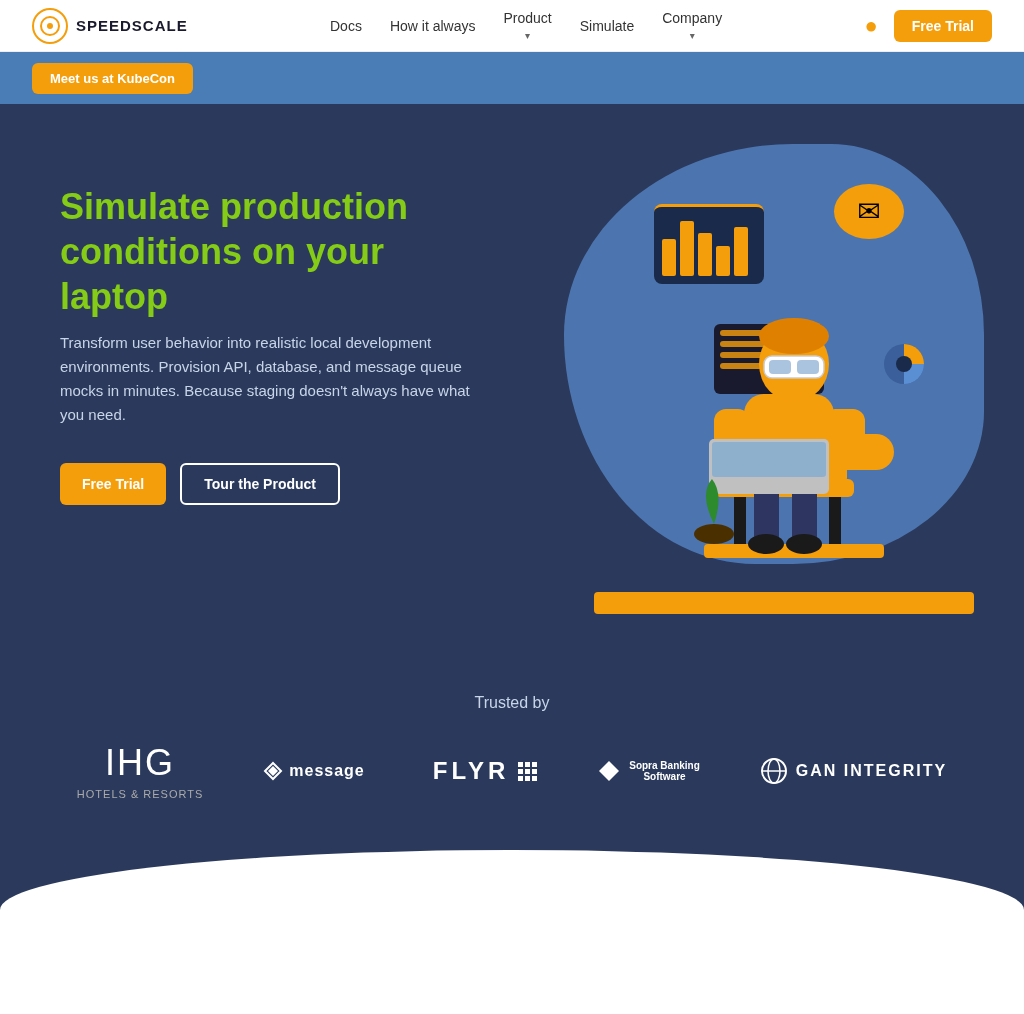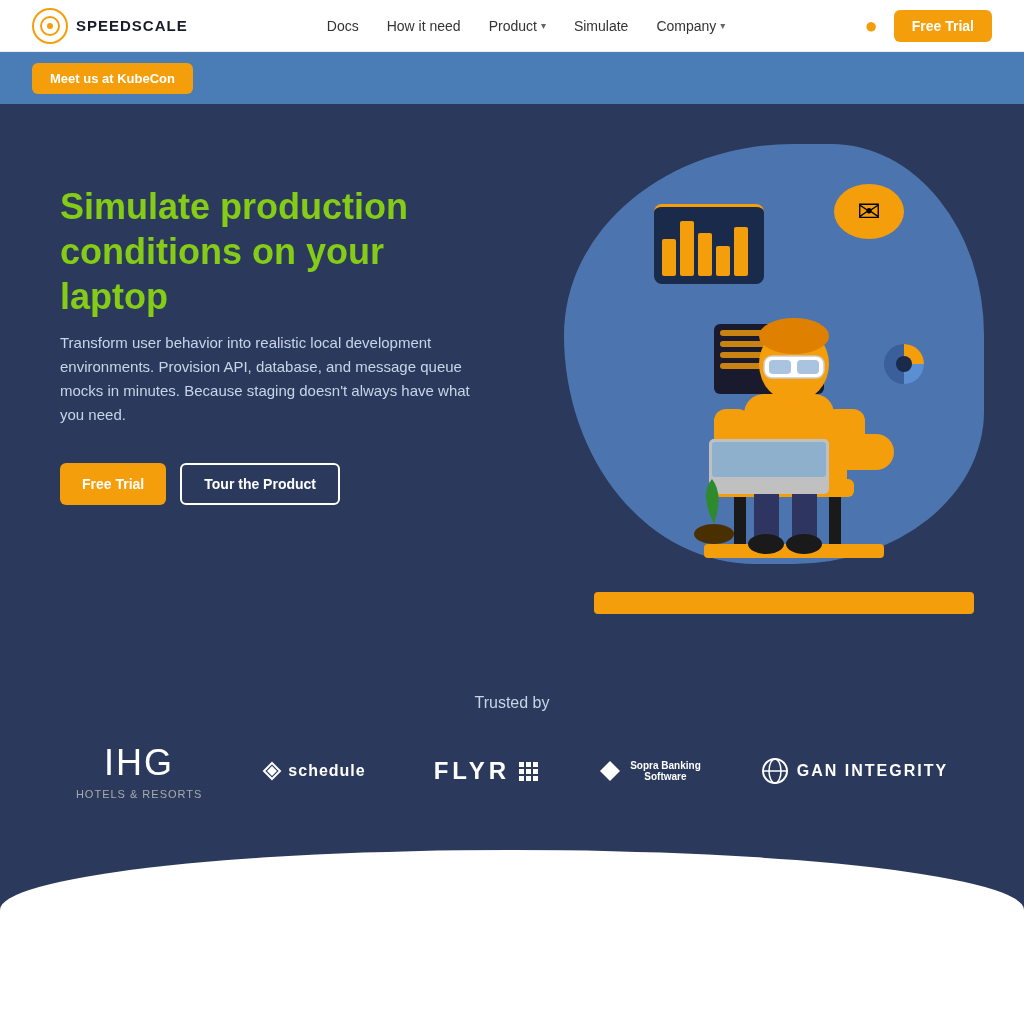--- a/index.html
+++ b/index.html
@@ -22,21 +22,21 @@
       width: 20px; height: 20px; border: 2px solid #f59e0b; border-radius: 50%;
       position: relative;
     }
     .nav-logo-dot {
       width: 6px; height: 6px; background: #f59e0b; border-radius: 50%;
       position: absolute; top: 50%; left: 50%; transform: translate(-50%,-50%);
     }
     .nav-logo-text { font-weight: 700; font-size: 15px; color: #1a1a2e; letter-spacing: 1px; }
     .nav-links { display: flex; align-items: center; gap: 28px; }
     .nav-link { font-size: 14px; color: #333; text-decoration: none; cursor: pointer; }
-    .nav-link-dropdown { display: flex; align-items: center; gap: 4px; }
+    .nav-link-dropdown { display: flex; align-items: center; gap: 4px; flex-direction: column; }
     .chevron { font-size: 10px; color: #666; }
     .nav-right { display: flex; align-items: center; gap: 16px; }
     .user-icon { font-size: 22px; color: #f59e0b; cursor: pointer; }
     .btn-free-trial {
       background: #f59e0b; color: #fff; border: none; border-radius: 6px;
       padding: 8px 18px; font-size: 14px; font-weight: 600; cursor: pointer;
     }
 
     
     .announcement-bar {
@@ -171,21 +171,21 @@
   <div class="nav-logo">
     <div class="nav-logo-icon">
       <div class="nav-logo-inner">
         <div class="nav-logo-dot"></div>
       </div>
     </div>
     <span class="nav-logo-text">SPEEDSCALE</span>
   </div>
   <div class="nav-links">
     <a class="nav-link">Docs</a>
-    <a class="nav-link">How it need</a>
+    <a class="nav-link">How it always</a>
     <a class="nav-link nav-link-dropdown">
       <span>Product</span>
       <span class="chevron">▾</span>
     </a>
     <a class="nav-link">Simulate</a>
     <a class="nav-link nav-link-dropdown">
       <span>Company</span>
       <span class="chevron">▾</span>
     </a>
   </div>
@@ -296,21 +296,21 @@
     <div class="logo-item">
       <span class="logo-text" style="font-size:36px;font-weight:300;letter-spacing:2px;">IHG</span>
       <span class="logo-sub">HOTELS &amp; RESORTS</span>
     </div>
 
     <div class="logo-item" style="flex-direction:row;gap:6px;align-items:center;">
       <svg width="20" height="20" viewBox="0 0 20 20">
         <polygon points="10,2 18,10 10,18 2,10" fill="none" stroke="#fff" stroke-width="2"></polygon>
         <polygon points="10,5 15,10 10,15 5,10" fill="#fff"></polygon>
       </svg>
-      <span class="logo-text" style="font-size:16px;letter-spacing:1px;">schedule</span>
+      <span class="logo-text" style="font-size:16px;letter-spacing:1px;">message</span>
     </div>
 
     <div class="logo-item" style="flex-direction:row;gap:8px;align-items:center;">
       <span class="logo-text" style="font-size:24px;letter-spacing:4px;margin-left:8px;">FLYR</span>
       <svg width="20" height="20" viewBox="0 0 20 20">
         <rect x="1" y="1" width="5" height="5" fill="#fff"></rect>
         <rect x="8" y="1" width="5" height="5" fill="#fff"></rect>
         <rect x="15" y="1" width="5" height="5" fill="#fff"></rect>
         <rect x="1" y="8" width="5" height="5" fill="#fff"></rect>
         <rect x="8" y="8" width="5" height="5" fill="#fff"></rect>

